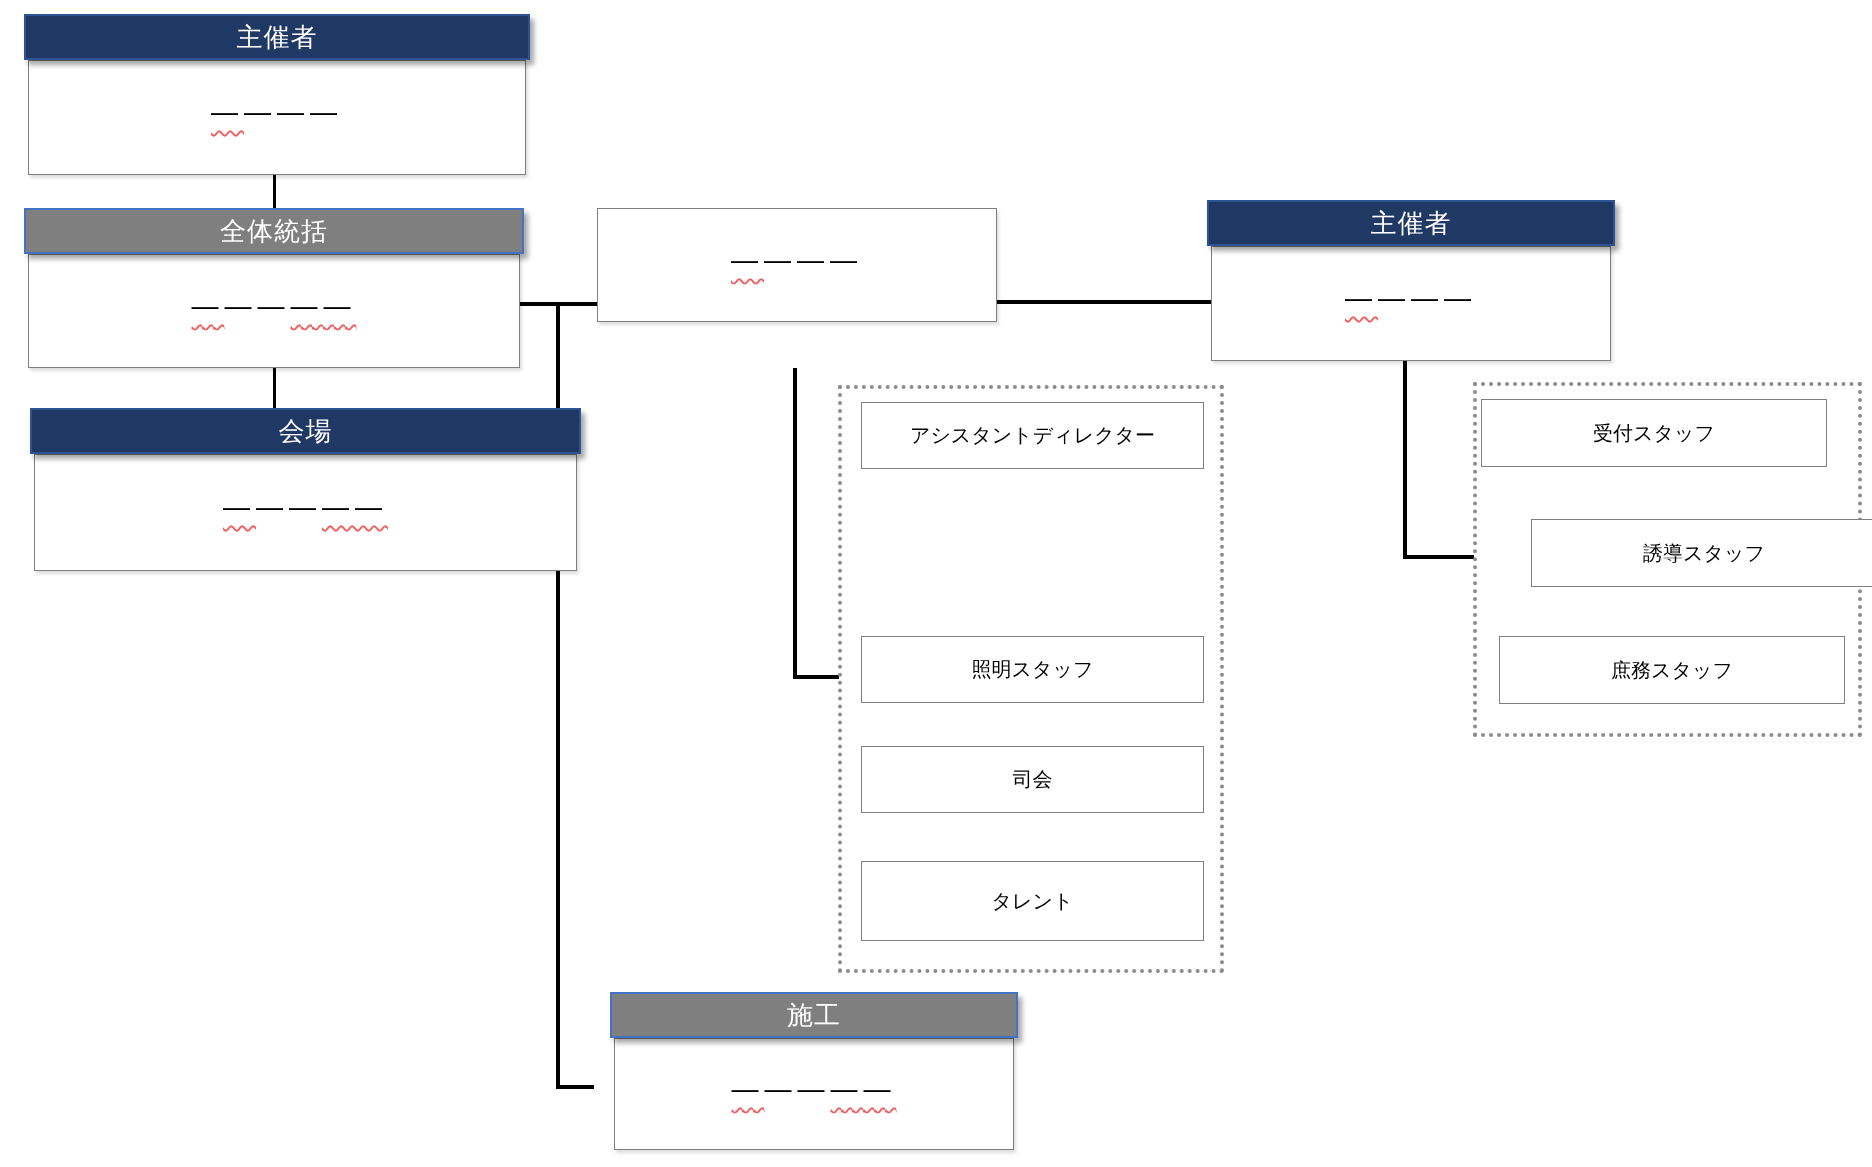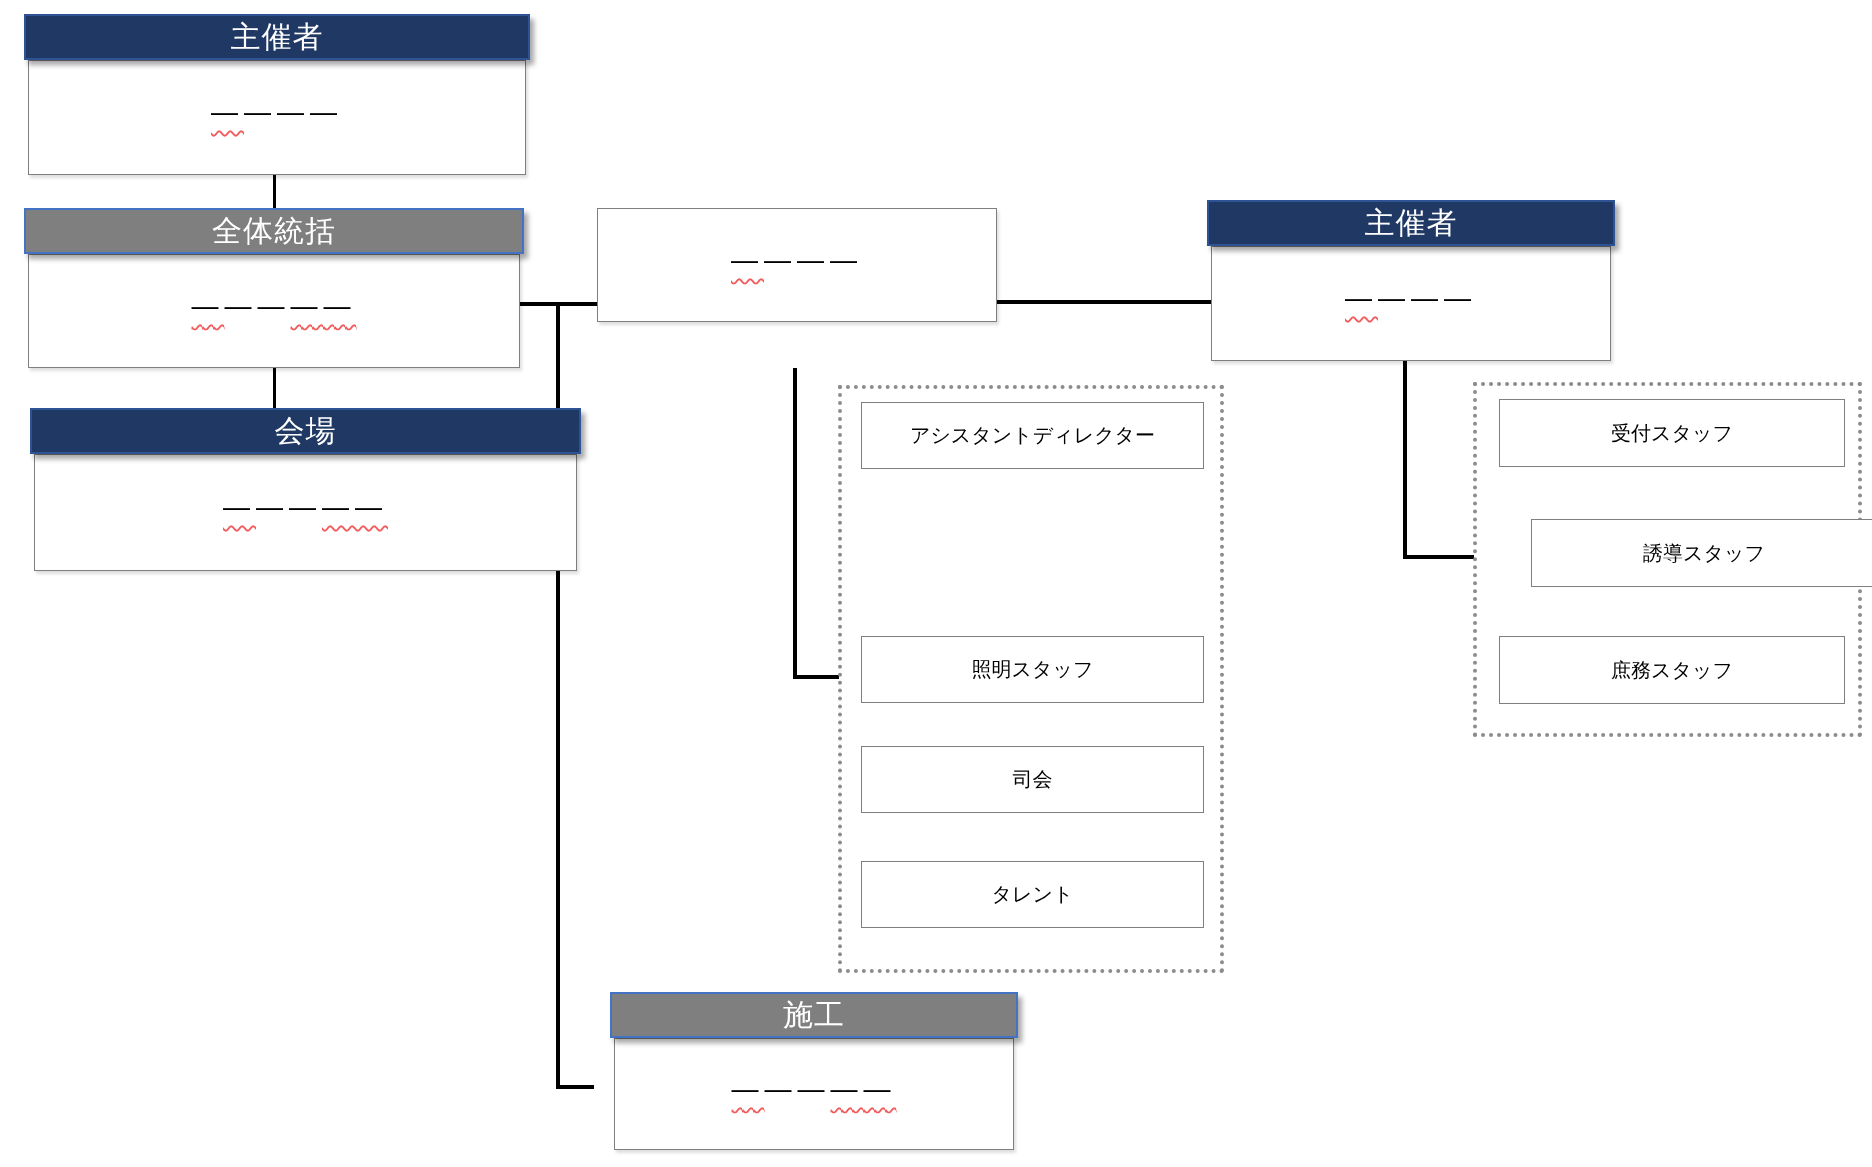--- a/index.html
+++ b/index.html
@@ -7,21 +7,21 @@
     position:relative;width:1872px;height:1167px;background:#ffffff;overflow:hidden;
     font-family:"Liberation Sans","DejaVu Sans",sans-serif;
   }
   
   .connector{position:absolute;background:#000;z-index:1;}
   
   .org-box{position:absolute;z-index:2;}
   .org-header{
     position:relative;left:-4px;width:calc(100% + 8px);height:46px;
     box-sizing:border-box;display:flex;align-items:center;justify-content:center;
-    color:#ffffff;font-size:30px;letter-spacing:1px;
+    color:#ffffff;font-size:26px;letter-spacing:1px;
     box-shadow:4px 5px 5px rgba(0,0,0,0.35);
   }
   .org-header.navy{background:#1f3864;border:2px solid #2e5395;}
   .org-header.gray{background:#7f7f7f;border:2px solid #4472c4;}
   .org-body{
     box-sizing:border-box;background:#ffffff;border:1px solid #7f7f7f;
     display:flex;align-items:center;justify-content:center;
     box-shadow:2px 3px 3px rgba(0,0,0,0.13);
   }
   .name-line{
@@ -113,27 +113,27 @@
   <div class="dotted-group" style="left:838px;top:385px;width:386px;height:588px;">
     <div class="staff-box" style="left:19px;top:13px;width:343px;height:67px;">
       <span>アシスタントディレクター</span>
     </div>
     <div class="staff-box" style="left:19px;top:247px;width:343px;height:67px;">
       <span>照明スタッフ</span>
     </div>
     <div class="staff-box" style="left:19px;top:357px;width:343px;height:67px;">
       <span>司会</span>
     </div>
-    <div class="staff-box" style="left:19px;top:472px;width:343px;height:67px;">
+    <div class="staff-box" style="left:19px;top:472px;width:343px;height:80px;">
       <span>タレント</span>
     </div>
   </div>
 
   <div class="dotted-group" style="left:1473px;top:382px;width:389px;height:355px;">
-    <div class="staff-box" style="left:22px;top:13px;width:346px;height:68px;">
+    <div class="staff-box" style="left:4px;top:13px;width:346px;height:68px;">
       <span>受付スタッフ</span>
     </div>
     <div class="staff-box" style="left:22px;top:133px;width:346px;height:68px;margin-left:32px;">
       <span>誘導スタッフ</span>
     </div>
     <div class="staff-box" style="left:22px;top:250px;width:346px;height:68px;font-family:Liberation Serif, serif;">
       <span>庶務スタッフ</span>
     </div>
   </div>
 

